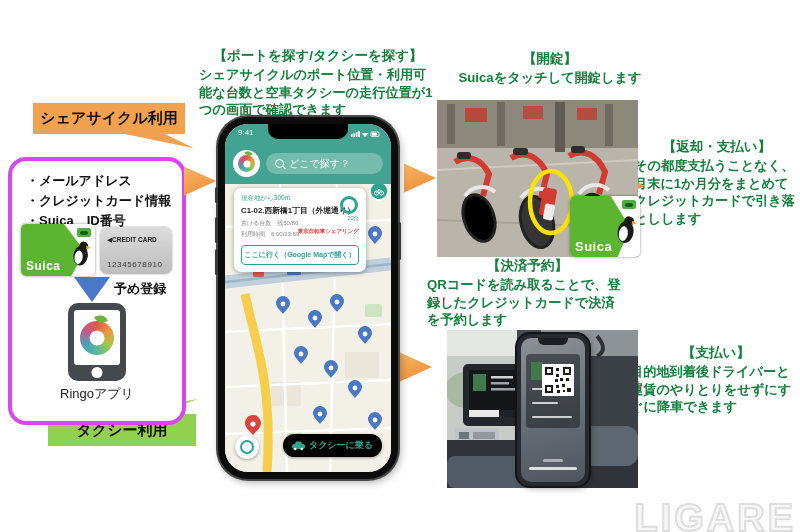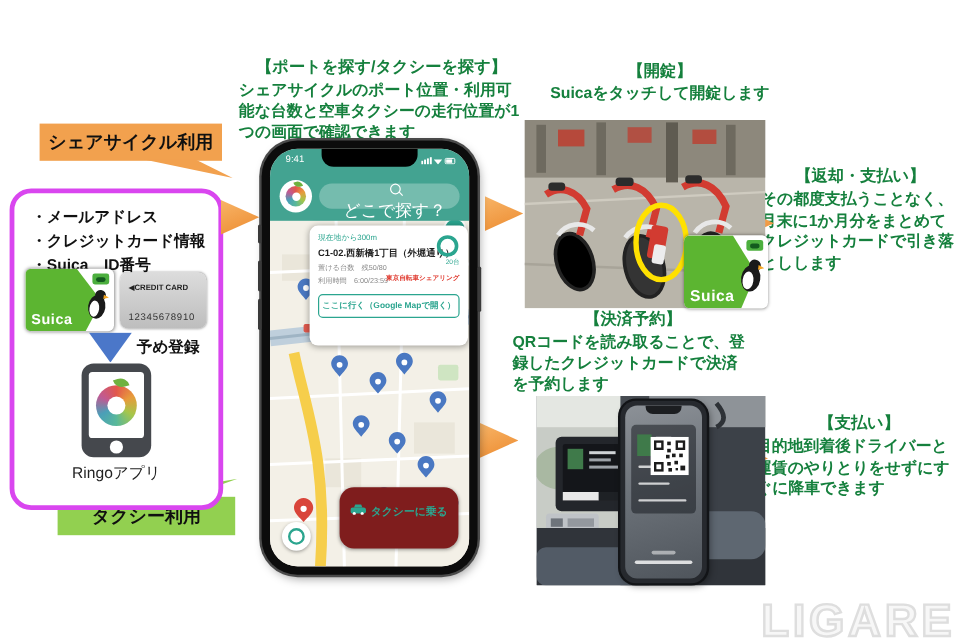--- a/index.html
+++ b/index.html
@@ -73,40 +73,40 @@
          border-radius:0 0 10px 10px;z-index:6;}
   .app-header{position:absolute;top:0;left:0;right:0;height:60px;background:#43A391;z-index:2;}
   .stime{position:absolute;left:13px;top:4px;color:#fff;font-size:8px;font-weight:normal;z-index:7;}
   .sicons{position:absolute;right:10px;top:5px;z-index:7;}
   .hlogo{position:absolute;left:8px;top:26px;width:27px;height:27px;background:#fff;border-radius:50%;
          display:flex;align-items:center;justify-content:center;}
   .hlogo .ringo-logo{width:17px;height:17px;}
   .hlogo .ringo-logo::after{width:7px;height:7px;}
   .hlogo .ringo-leaf{top:-4px;left:7px;width:7px;height:5px;}
   .search{position:absolute;left:41px;top:29px;width:117px;height:21px;background:rgba(255,255,255,.27);
-          border-radius:11px;color:#fff;font-size:14px;display:flex;align-items:center;gap:5px;padding-left:9px;box-sizing:border-box;flex-direction:column;}
+          border-radius:11px;color:#fff;font-size:10px;display:flex;align-items:center;gap:5px;padding-left:9px;box-sizing:border-box;}
   .mag{width:7px;height:7px;border:1.4px solid #fff;border-radius:50%;position:relative;flex:0 0 auto;}
   .mag::after{content:"";position:absolute;width:4px;height:1.4px;background:#fff;transform:rotate(45deg);
               right:-3px;bottom:-1px;}
   .mapwrap{position:absolute;top:58px;left:0;right:0;bottom:0;}
   .port-card{position:absolute;z-index:4;top:64px;left:9px;width:132px;background:#fff;border-radius:7px;
-             box-shadow:0 1px 5px rgba(0,0,0,.35);padding:6px 7px 23px;box-sizing:border-box;margin-left:24px;}
+             box-shadow:0 1px 5px rgba(0,0,0,.35);padding:6px 7px 7px;box-sizing:border-box;}
   .pc-dist{color:#2BA58F;font-size:6.5px;}
   .pc-name{font-size:7.8px;font-weight:bold;color:#222;margin-top:2px;width:116px;}
   .pc-ring{position:absolute;top:8px;right:8px;width:12px;height:12px;border:3px solid #2BA58F;border-radius:50%;}
   .pc-count{position:absolute;top:27px;right:7px;font-size:5.5px;color:#2BA58F;}
   .pc-detail{font-size:6px;color:#8a8a8a;margin-top:2.5px;}
   .pc-note{position:absolute;right:7px;top:40px;font-size:5.5px;color:#E03A2F;font-weight:bold;}
   .pc-btn{margin-top:6px;border:1px solid #2BA58F;border-radius:4px;color:#2BA58F;font-size:7px;
           font-weight:bold;text-align:center;padding:4px 0;background:#fff;}
   .locate{position:absolute;left:10px;bottom:13px;width:24px;height:24px;background:#fff;border-radius:50%;
           box-shadow:0 1px 3px rgba(0,0,0,.35);z-index:4;display:flex;align-items:center;justify-content:center;}
   .locate-inner{width:10px;height:10px;border:2px solid #2BA58F;border-radius:50%;}
-  .taxi-btn{position:absolute;right:9px;bottom:15px;height:23px;background:#7f1d1d;border-radius:12px;
-            box-shadow:0 1px 3px rgba(0,0,0,.35);display:flex;gap:4px;padding:14px 9px;
+  .taxi-btn{position:absolute;right:9px;bottom:15px;height:23px;background:#000000;border-radius:12px;
+            box-shadow:0 1px 3px rgba(0,0,0,.35);display:flex;align-items:center;gap:4px;padding:0 9px;
             z-index:4;font-size:9px;font-weight:bold;color:#2BA58F;}
 
   
   .bike-photo{position:absolute;left:437px;top:100px;width:201px;height:157px;overflow:hidden;}
   .suica-lg{left:570px;top:196px;width:70px;height:61px;z-index:5;}
   .suica-lg .suica-word{font-size:13px;}
   .taxi-photo{position:absolute;left:447px;top:330px;width:191px;height:158px;overflow:hidden;}
   .scan-phone{position:absolute;left:517px;top:334px;width:72px;height:152px;background:#26292E;
               border-radius:13px;box-shadow:0 0 0 2px #121417,2px 2px 6px rgba(0,0,0,.4);z-index:6;}
   .scan-screen{position:absolute;left:4px;top:4px;right:4px;bottom:4px;border-radius:10px;overflow:hidden;

